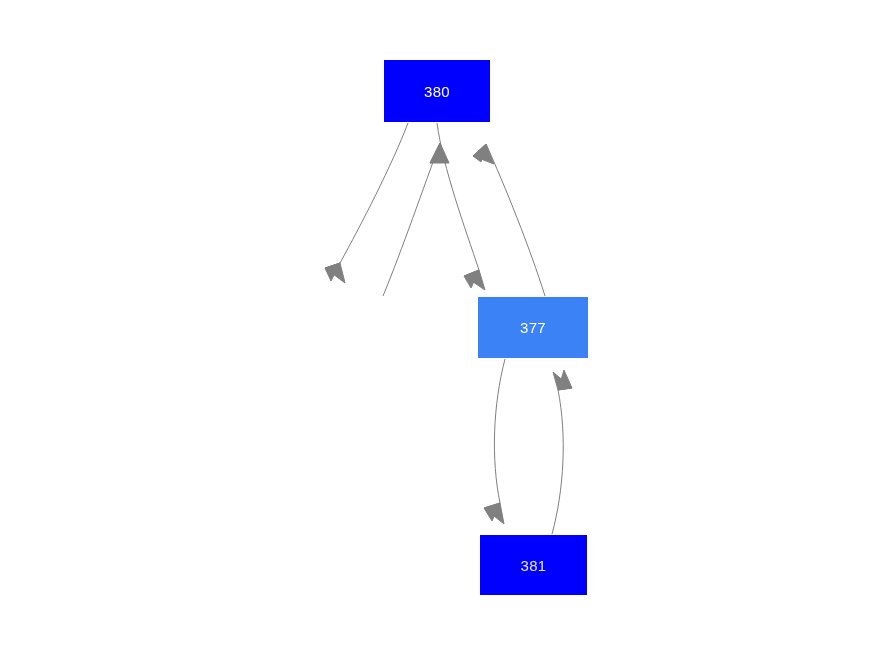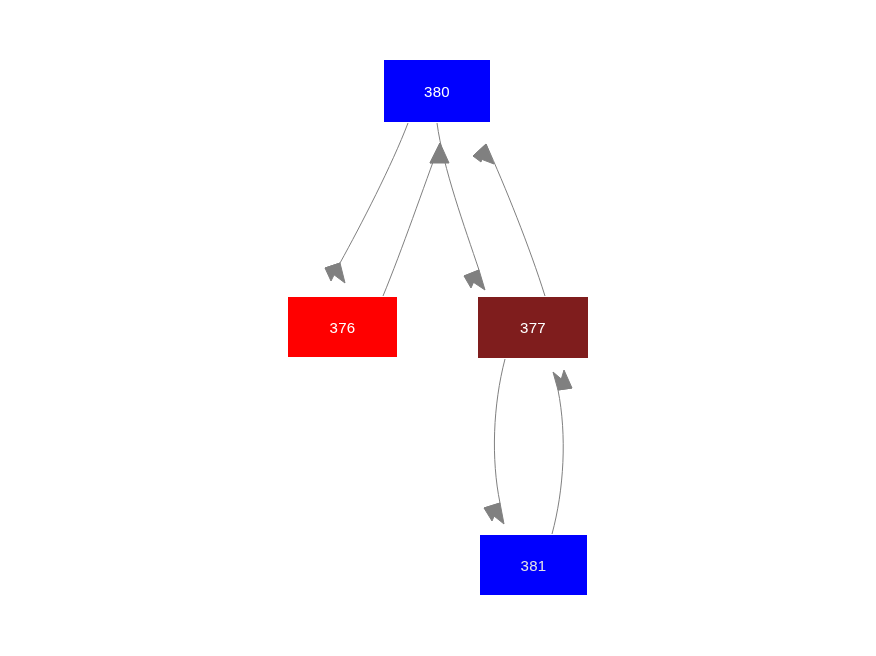--- a/index.html
+++ b/index.html
@@ -68,22 +68,19 @@
         <path d="M 500,503 L 504,524 L 484,508 Z M 500,503 L 492,521 L 484,508 Z" fill="#808080" stroke="#808080" stroke-width="1"></path>
       </g>
       <g>
         <path d="M 552,534 C 564,490 567,435 558,390" fill="none" stroke="#808080" stroke-width="1"></path>
         <path d="M 558,390 L 564,370 L 572,388 Z M 558,390 L 553,372 L 572,388 Z" fill="#808080" stroke="#808080" stroke-width="1"></path>
       </g>
     </svg>
 <div class="node" style="left: 384px; top: 60px; width: 106px; height: 62px; background: rgb(0, 0, 255); color: rgb(255, 255, 255);">
       <span class="node-label">380</span>
     </div>
-    <div class="node" style="left: 288px; top: 297px; width: 109px; height: 60px; background: rgb(255, 0, 0); color: rgb(255, 255, 255);">
-      <span class="node-label">376</span>
-    </div>
-    <div class="node" style="left: 478px; top: 297px; width: 110px; height: 61px; background: #7f1d1d; color: rgb(255, 255, 255);">
+    <div class="node" style="left: 478px; top: 297px; width: 110px; height: 61px; background: #3b82f6; color: rgb(255, 255, 255);">
       <span class="node-label">377</span>
     </div>
     <div class="node" style="left: 480px; top: 535px; width: 107px; height: 60px; background: rgb(0, 0, 255); color: #e5e5e5;">
       <span class="node-label">381</span>
     </div>
   </div>
 
 </body></html>

